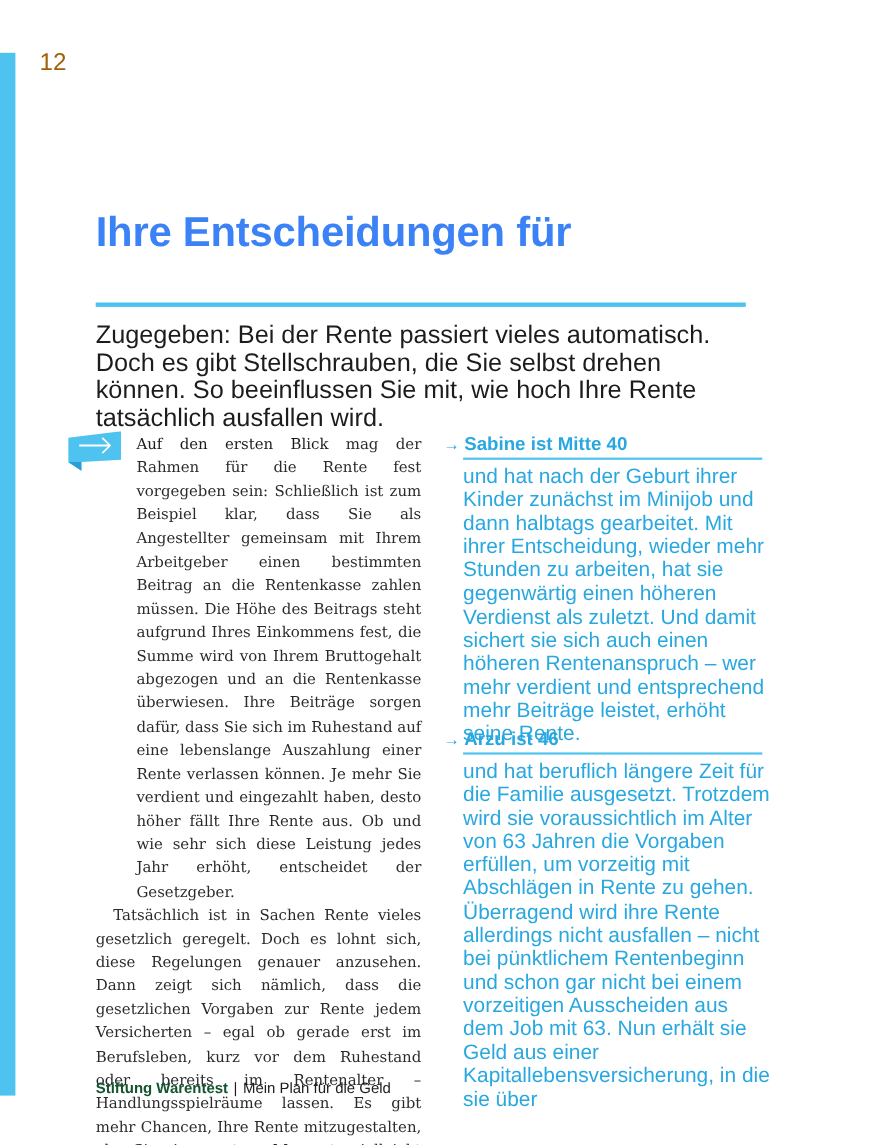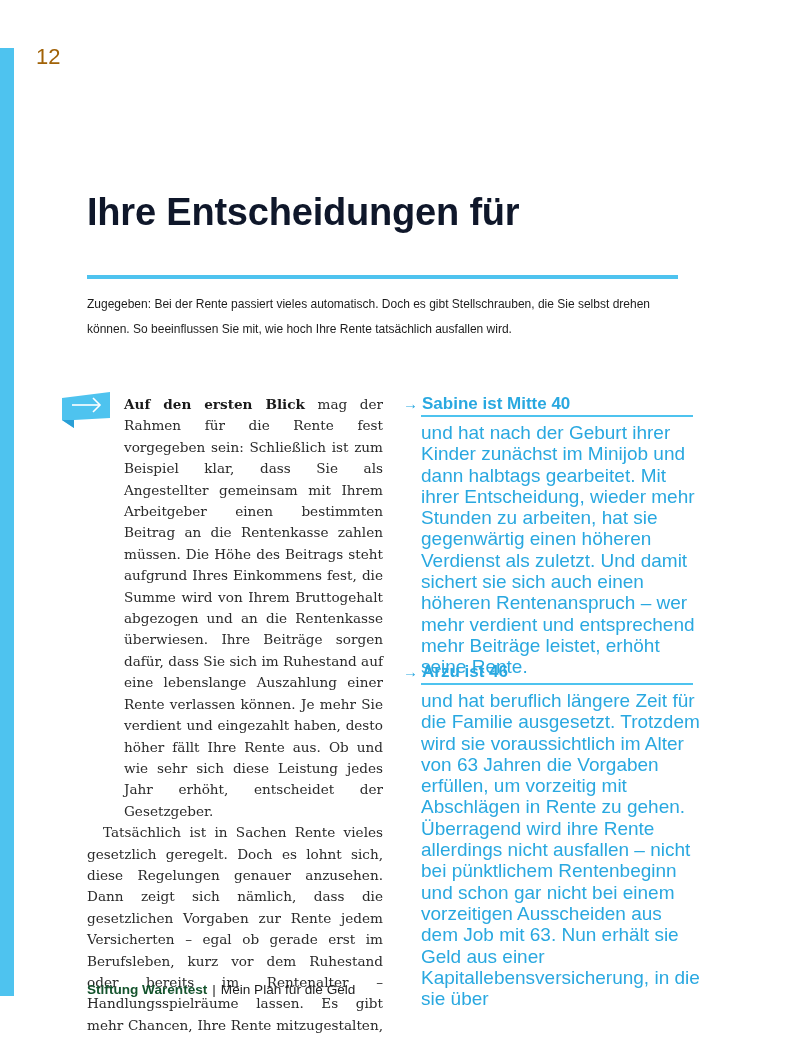--- a/index.html
+++ b/index.html
@@ -32,38 +32,38 @@
       font-family: "Liberation Sans", sans-serif;
     }
     .title {
       position: absolute;
       left: 87px;
       top: 192px;
       margin: 0;
       font-size: 38px;
       line-height: 40px;
       font-weight: bold;
-      color: #0f172a;
+      color: #3b82f6;
       font-family: "Liberation Sans", sans-serif;
       letter-spacing: -0.2px;
     }
     .title-rule {
       position: absolute;
       left: 87px;
       top: 275px;
       width: 591px;
       height: 4px;
       background: #4ec3ef;
     }
     .intro {
       position: absolute;
       left: 87px;
       top: 292px;
       width: 600px;
-      font-size: 12px;
+      font-size: 23px;
       line-height: 25px;
       color: #1c1c1c;
       font-family: "Liberation Sans", sans-serif;
       margin: 0;
     }
     .marker-icon {
       position: absolute;
       left: 62px;
       top: 392px;
       width: 48px;
@@ -85,21 +85,21 @@
       margin: 0;
     }
     .body-col p.indent {
       text-indent: 16px;
     }
     .body-col .lead-first {
       padding-left: 37px;
       display: block;
     }
     .body-col .lead-bold {
-      font-weight: bold;
+      font-weight: normal;
       color: #1a1a1a;
     }
     .side-col {
       position: absolute;
       left: 403px;
       width: 290px;
       font-family: "Liberation Sans", sans-serif;
     }
     .case-head {
       display: flex;

